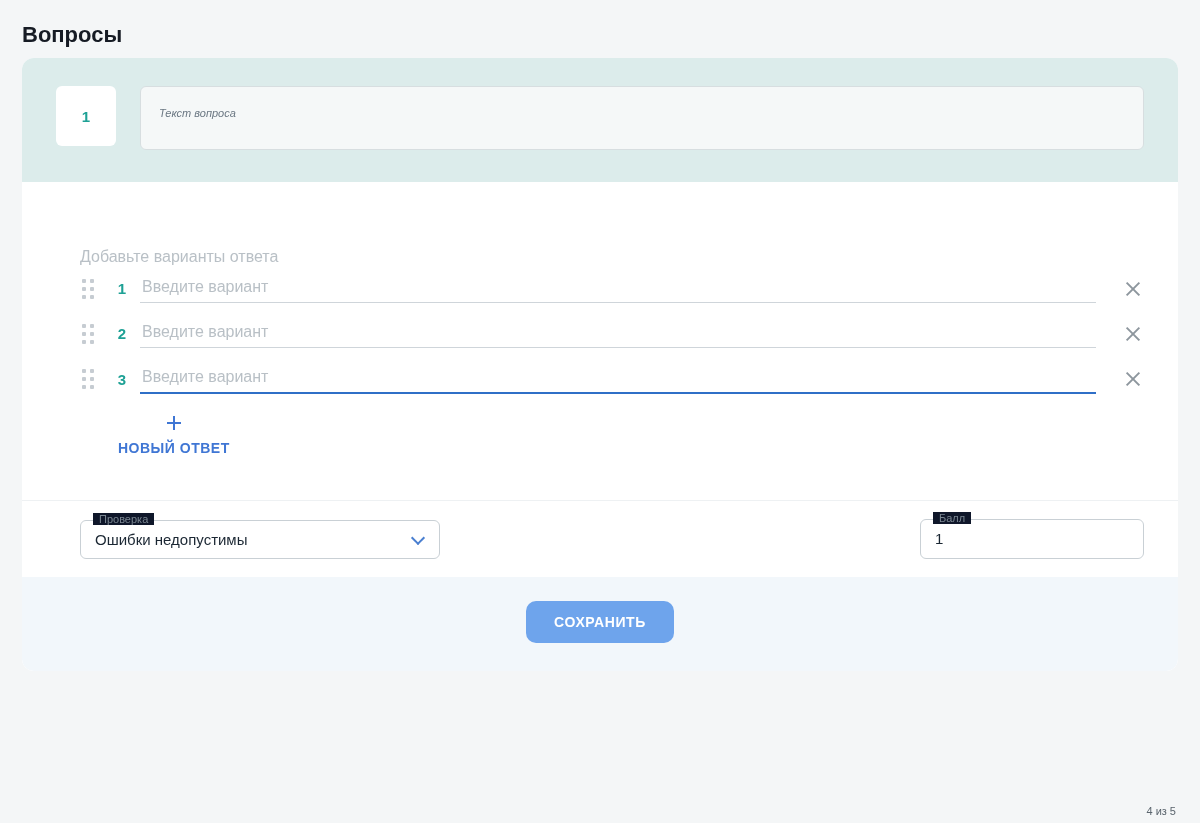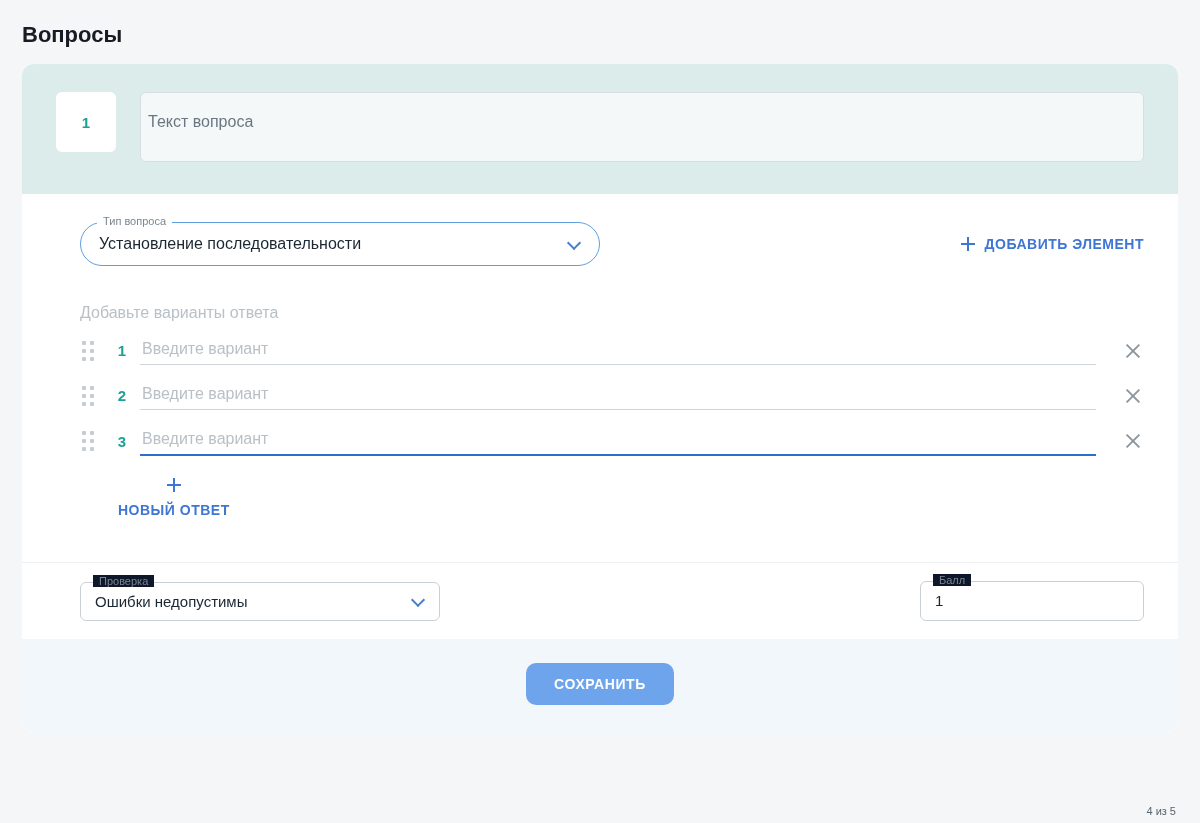--- a/index.html
+++ b/index.html
@@ -11,21 +11,21 @@
     position: relative;
     color: #1b2733;
   }
   .page {
     padding: 22px 22px 0 22px;
   }
   h1.page-title {
     font-size: 22px;
     font-weight: 700;
     color: #161b24;
-    margin-bottom: 16px;
+    margin-bottom: 10px;
   }
   .card {
     background: #ffffff;
     border-radius: 12px;
     overflow: hidden;
   }
   .question-header {
     background: #dceceb;
     padding: 28px 34px 32px 34px;
     display: flex;
@@ -43,23 +43,24 @@
     color: #1ea195;
     font-weight: 700;
     font-size: 15px;
     flex: none;
   }
   .q-text {
     flex: 1;
     background: #f5f8f8;
     border: 1px solid #d7dee0;
     border-radius: 6px;
-    padding: 20px 18px 30px 7px;
-    font-size: 16px;
+    padding: 20px 18px 30px 18px;
+    font-size: 11px;
     color: #6a7782;
+    font-style: italic;
   }
   .body {
     padding: 28px 34px 22px 58px;
   }
   .top-row {
     display: flex;
     align-items: center;
     justify-content: space-between;
     gap: 24px;
   }
@@ -122,21 +123,20 @@
     background:#3f76d4;
   }
   .plus-icon::before{ left:6px; top:0; width:2px; height:14px; }
   .plus-icon::after { left:0; top:6px; width:14px; height:2px; }
 
   .variants-area { margin-top: 38px; }
   .variants-hint {
     font-size: 16px;
     color: #b9c0c6;
     margin-left: 0px;
-    margin-bottom: 6px;
   }
   .variant-row {
     display: flex;
     align-items: center;
     gap: 14px;
     padding: 8px 0;
   }
   .drag-handle {
     width: 14px; height: 20px;
     display: grid;
@@ -255,33 +255,20 @@
   <h1 class="page-title">Вопросы</h1>
 
   <div class="card">
 
     <div class="question-header">
       <div class="q-number">1</div>
       <div class="q-text">Текст вопроса</div>
     </div>
 
     <div class="body">
-      <div class="top-row">
-        <div class="fieldset">
-          <span class="fieldset-label">Тип вопроса</span>
-          <div class="select">
-            <span>Установление последовательности</span>
-            <span class="chevron"></span>
-          </div>
-        </div>
-        <div class="link-btn">
-          <span class="plus-icon"></span>
-          <span>ДОБАВИТЬ ЭЛЕМЕНТ</span>
-        </div>
-      </div>
 
       <div class="variants-area">
         <div class="variants-hint">Добавьте варианты ответа</div>
 
         <div class="variant-row">
           <div class="drag-handle">
               <span></span>
               <span></span>
               <span></span>
               <span></span>

